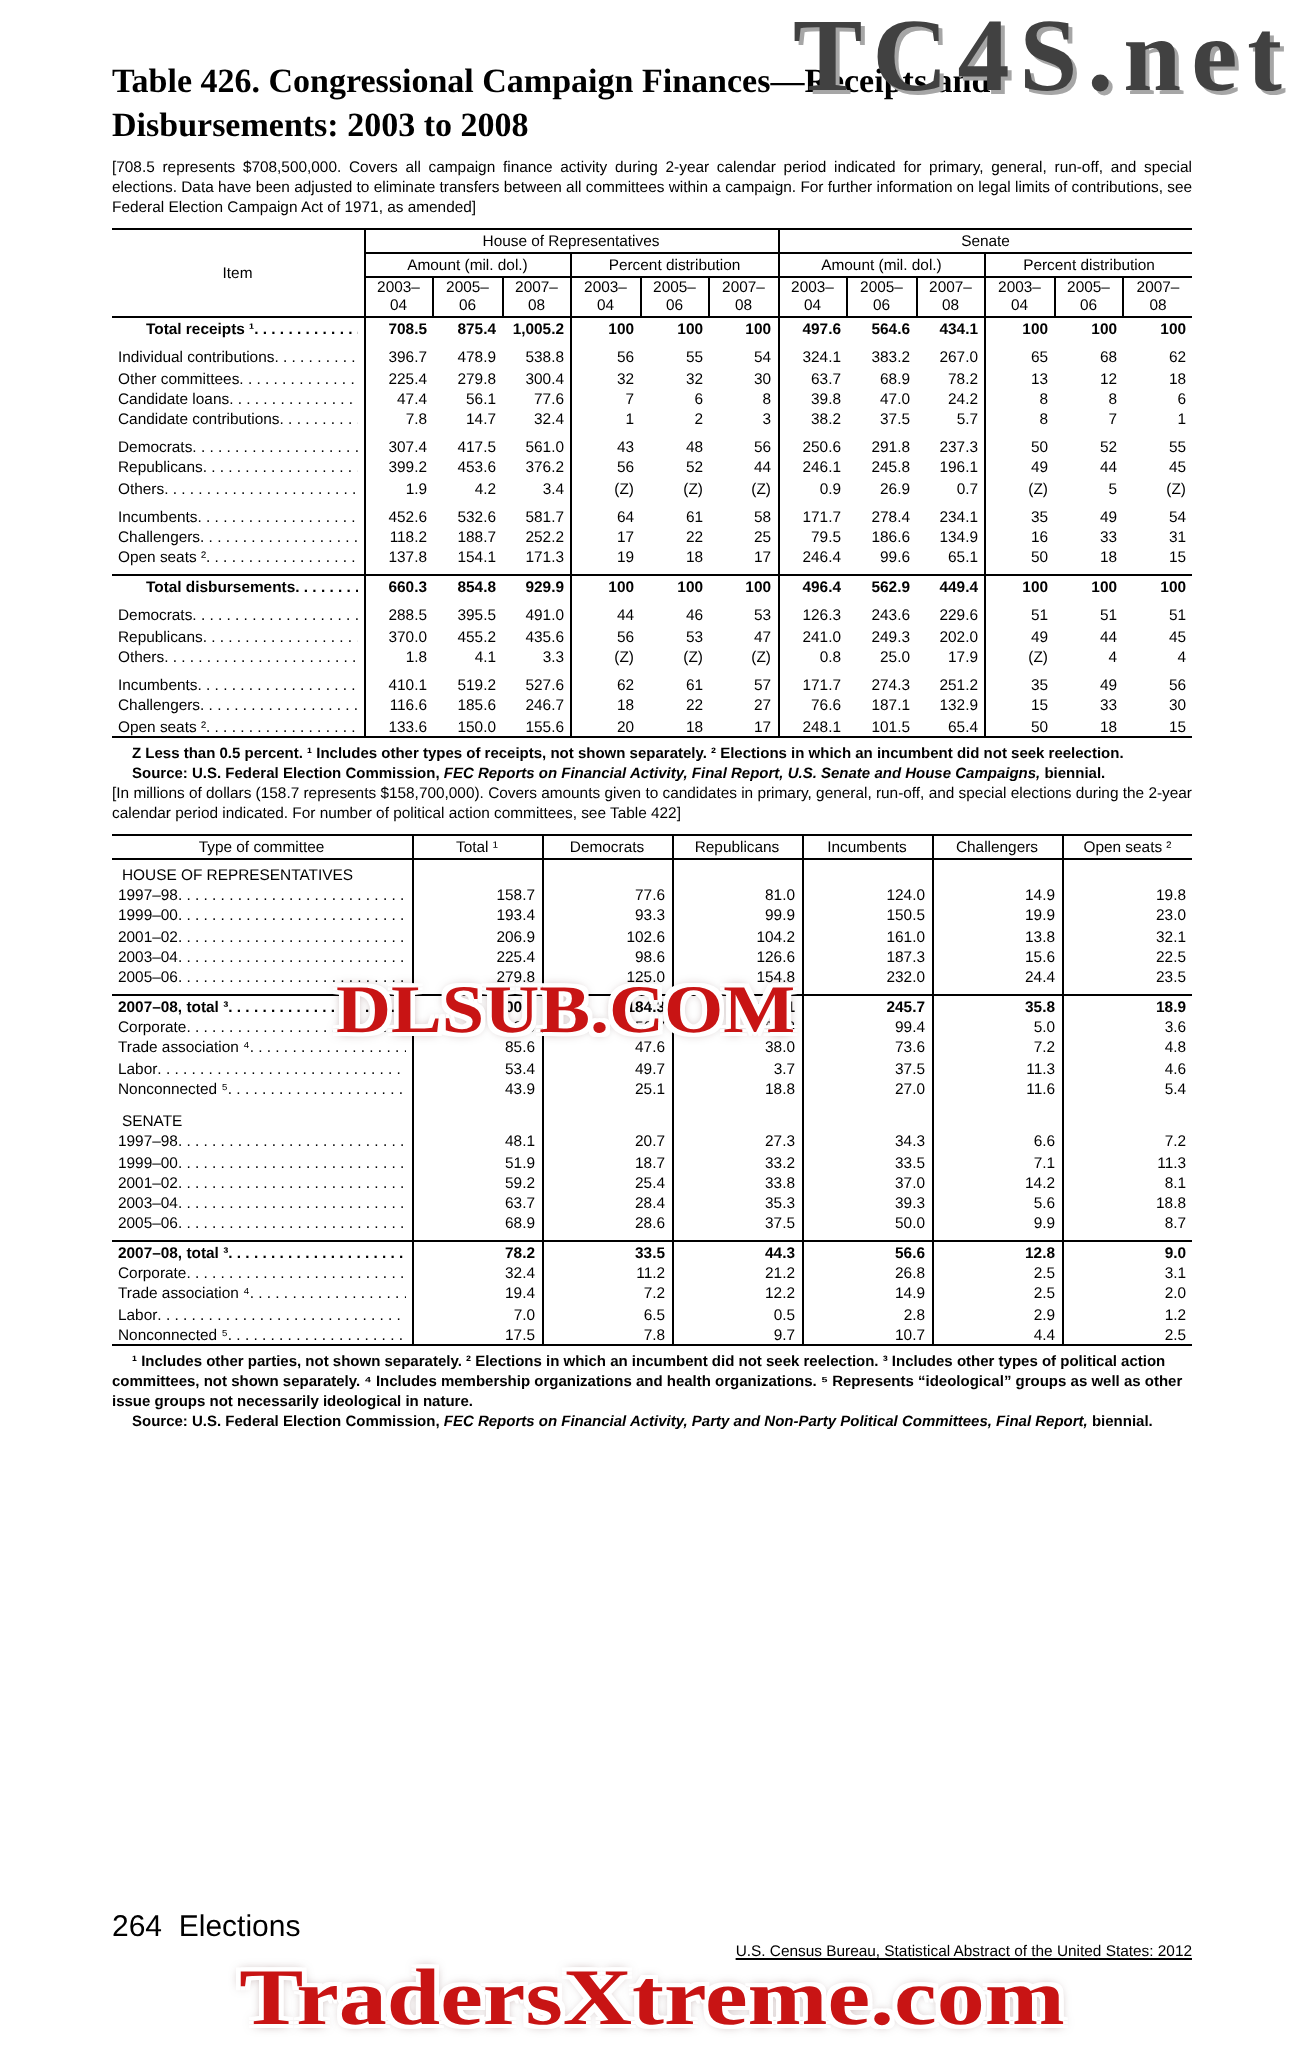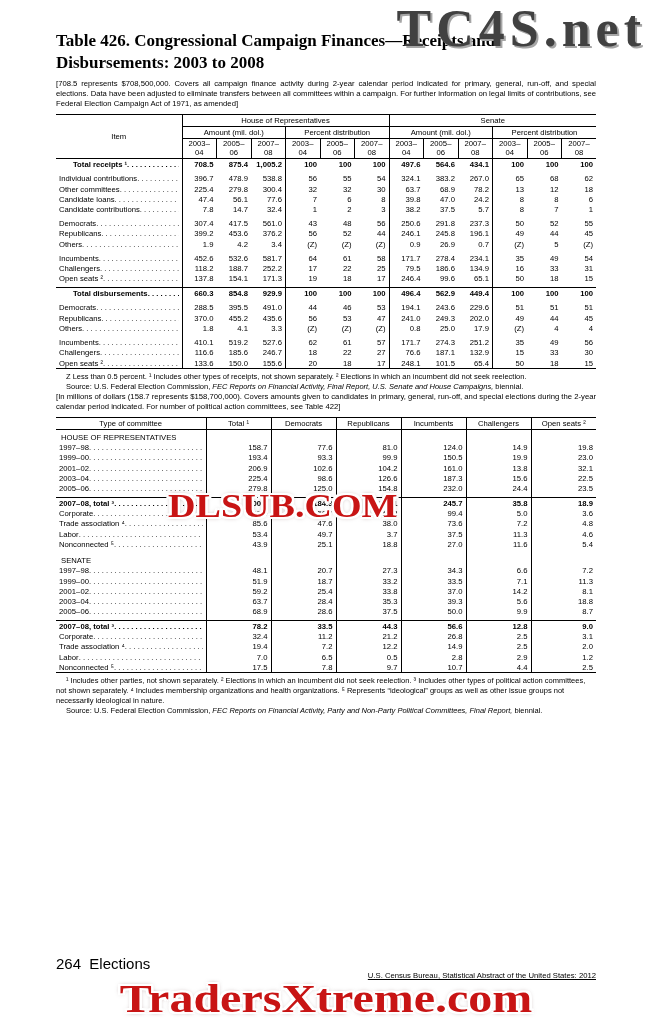--- a/index.html
+++ b/index.html
@@ -18,21 +18,21 @@
   #t426 td.gb{border-left:1px solid #000;}
   #t427 td.num{border-left:1px solid #000;}
   td.lbl{overflow:hidden;}
   .lblwrap{display:flex;align-items:flex-end;white-space:nowrap;overflow:hidden;}
   .leader{flex:1;overflow:hidden;}
   .leader::before{content:" . . . . . . . . . . . . . . . . . . . . . . . . . . . . . . . . . . . . . . . . .";}
   tr.rowtotal td{font-weight:bold;border-top:1px solid #000;}
   #t426 tr.rowtotal .lt{padding-left:14px;}
   tr.sp td{height:4px;line-height:0;padding:0;}
   td.sec{padding-left:5px;padding-top:3px;}
-  .fnote{font-size:7.5px;line-height:1.32;text-indent:10px;}
+  .fnote{font-size:7.5px;line-height:1.32;text-indent:10px;font-weight:bold;}
   .fnote.first{margin-top:3px;}
   .src i{font-style:italic;}
   .page-label{position:absolute;left:56px;bottom:52px;font-size:15px;white-space:pre;}
   .credit{position:absolute;right:56px;bottom:44px;font-size:7.7px;text-decoration:underline;}
   .wm{position:absolute;font-weight:bold;z-index:9;white-space:nowrap;line-height:1;font-family:"Liberation Serif",serif;}
   .wm-top{top:3px;right:6px;font-size:52px;letter-spacing:5px;color:#414141;text-shadow:2px 2px 0 #a6a6a6;}
   .wm-red{color:#c81414;
     text-shadow:-2px -2px 0 #fff,2px -2px 0 #fff,-2px 2px 0 #fff,2px 2px 0 #fff,
                 -2px 0 0 #fff,2px 0 0 #fff,0 -2px 0 #fff,0 2px 0 #fff,
                 0 0 5px rgba(60,0,0,.55);}
@@ -402,21 +402,21 @@
                 <span class="lt">Democrats</span>
                 <span class="leader"></span>
               </span>
             </td>
             <td class="num gb">288.5</td>
             <td class="num">395.5</td>
             <td class="num">491.0</td>
             <td class="num gb">44</td>
             <td class="num">46</td>
             <td class="num">53</td>
-            <td class="num gb">194.1</td>
+            <td class="num gb">126.3</td>
             <td class="num">243.6</td>
             <td class="num">229.6</td>
             <td class="num gb">51</td>
             <td class="num">51</td>
             <td class="num">51</td>
           </tr>
           <tr>
             <td class="lbl">
               <span class="lblwrap">
                 <span class="lt">Republicans</span>

